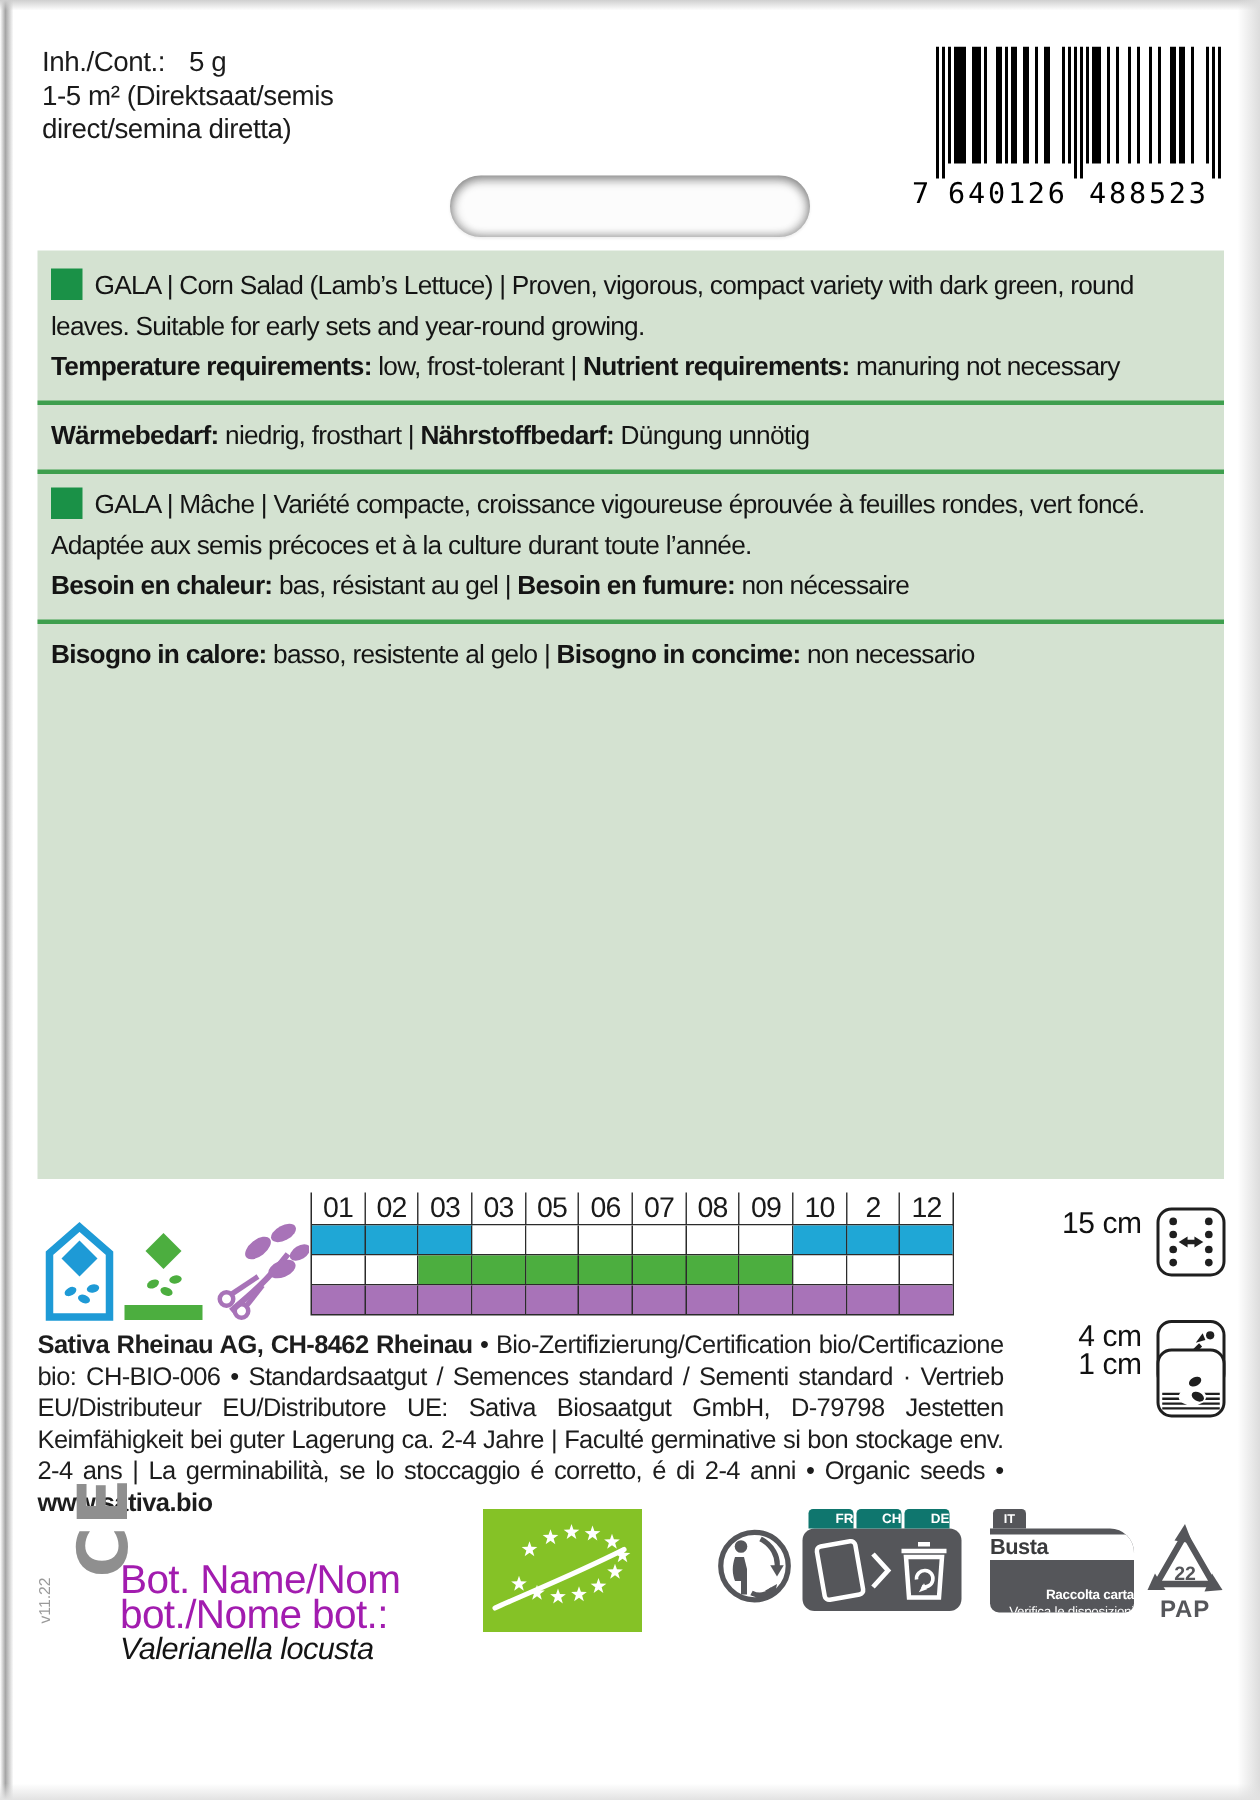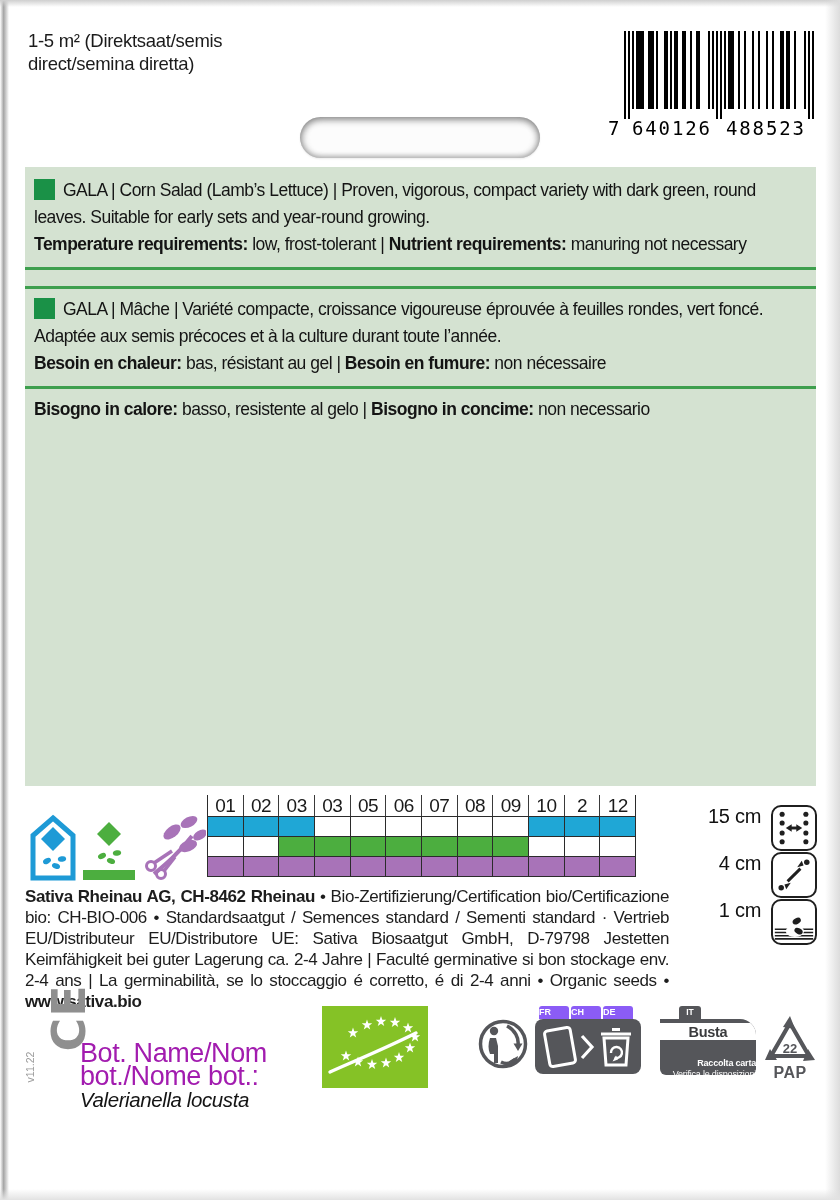--- a/index.html
+++ b/index.html
@@ -68,45 +68,46 @@
   .bot{left:80px;top:1042px;width:240px;}
   .bot .lbl{font-size:27px;letter-spacing:-0.4px;line-height:23px;color:#a21caf;}
   .bot .nm{font-size:20.5px;letter-spacing:-0.4px;line-height:23px;font-style:italic;color:#141414;}
 
   .eu-logo{left:322px;top:1006px;width:106px;height:82px;}
 
   .triman{left:477px;top:1016px;width:52px;height:58px;}
 
   .bins-badge{left:535px;top:1006px;width:106px;}
   .bins-tabs{display:flex;gap:2px;padding-left:4px;}
-  .bins-tab{width:30px;height:13px;background:#8b5cf6;color:#fff;font-size:9px;font-weight:bold;
-            text-align:left;line-height:13px;border-radius:3px 3px 0 0;}
+  .bins-tab{width:30px;height:13px;background:#0f766e;color:#fff;font-size:9px;font-weight:bold;
+            text-align:right;line-height:13px;border-radius:3px 3px 0 0;}
   .bins-body{width:106px;height:55px;background:#55565a;border-radius:8px;display:flex;align-items:center;justify-content:center;}
 
   .busta-badge{left:660px;top:1006px;width:96px;}
   .busta-tab{width:22px;height:13px;background:#55565a;color:#fff;font-size:8.5px;font-weight:bold;
-             text-align:center;line-height:13px;border-radius:3px 3px 0 0;margin-left:19px;}
+             text-align:center;line-height:13px;border-radius:3px 3px 0 0;margin-left:2px;}
   .busta-body{width:96px;height:56px;background:#55565a;border-radius:0 16px 6px 6px;overflow:hidden;}
-  .busta-band{margin-top:4px;height:17px;background:#fff;display:flex;align-items:center;justify-content:center;}
+  .busta-band{margin-top:4px;height:17px;background:#fff;display:flex;align-items:center;}
   .busta-band span{font-size:14.5px;font-weight:bold;color:#3a3b3d;letter-spacing:-0.3px;}
   .busta-lines{margin-top:18px;text-align:right;color:#fff;font-size:9px;line-height:10.5px;letter-spacing:-0.2px;}
   .busta-lines .l0{font-weight:bold;}
 
   .pap{left:762px;top:1016px;width:56px;text-align:center;}
   .pap .pap-label{font-size:16px;font-weight:bold;color:#55565a;letter-spacing:0.5px;margin-top:-2px;}
 </style>
 </head>
 <body>
 
 <div class="edge edge-left"></div>
 <div class="edge edge-top"></div>
 <div class="edge edge-right"></div>
 <div class="edge edge-bottom"></div>
 
 <div class="abs top-info">
+  <div><span>Inh./Cont.:</span><span class="val">5 g</span></div>
   <div>1-5 m² (Direktsaat/semis direct/semina diretta)</div>
 </div>
 
 <div class="abs barcode">
   <svg id="barcode-svg" width="216" height="108" viewBox="0 0 216 108">
     <g id="bars">
         <rect x="24" y="0" width="2" height="88" fill="#000"></rect>
         <rect x="28" y="0" width="2" height="88" fill="#000"></rect>
         <rect x="32" y="0" width="2" height="78" fill="#000"></rect>
         <rect x="36" y="0" width="2" height="78" fill="#000"></rect>
@@ -158,20 +159,21 @@
 
 <div class="abs hang-slot"></div>
 
 <div class="abs green-panel">
   <div id="blocks">
       <div class="block">
         <p class="desc"><span class="bullet"></span>GALA | Corn Salad (Lamb’s Lettuce) | Proven, vigorous, compact variety with dark green, round leaves. Suitable for early sets and year-round growing.</p>
         <p class="reqs"><b>Temperature requirements:</b> low, frost-tolerant | <b>Nutrient requirements:</b> manuring not necessary</p>
       </div>
       <div class="block">
+        <p class="reqs"><b>Wärmebedarf:</b> niedrig, frosthart | <b>Nährstoffbedarf:</b> Düngung unnötig</p>
       </div>
       <div class="block">
         <p class="desc"><span class="bullet"></span>GALA | Mâche | Variété compacte, croissance vigoureuse éprouvée à feuilles rondes, vert foncé. Adaptée aux semis précoces et à la culture durant toute l’année.</p>
         <p class="reqs"><b>Besoin en chaleur:</b> bas, résistant au gel | <b>Besoin en fumure:</b> non nécessaire</p>
       </div>
       <div class="block">
         <p class="reqs"><b>Bisogno in calore:</b> basso, resistente al gelo | <b>Bisogno in concime:</b> non necessario</p>
       </div>
     </div>
 </div>
@@ -278,21 +280,21 @@
           <circle cx="36" cy="17.5" r="2.8"></circle>
           <circle cx="36" cy="28.5" r="2.8"></circle>
           <circle cx="36" cy="38" r="2.8"></circle>
         <polygon points="14,23 20.5,19 20.5,27"></polygon>
           <polygon points="32,23 25.5,19 25.5,27"></polygon>
       </g>
       <line x1="18" y1="23" x2="28" y2="23" stroke="#1f1f1f" stroke-width="3.2"></line>
     </svg>
   </span>
 </div>
-<div class="sp-row" style="top:852px;">
+<div class="sp-row" style="top:880px;">
   <span class="sp-label">4 cm</span>
   <span class="sp-icon">
     <svg viewBox="0 0 46 46">
       <g fill="#1f1f1f">
         <circle cx="9" cy="37" r="3"></circle>
           <circle cx="37" cy="9" r="3"></circle>
         <polygon points="12.5,33.5 19.5,31.5 14.5,38.5"></polygon>
           <polygon points="33.5,12.5 26.5,14.5 31.5,7.5"></polygon>
       </g>
       <line x1="16" y1="30" x2="30" y2="16" stroke="#1f1f1f" stroke-width="3.2"></line>

